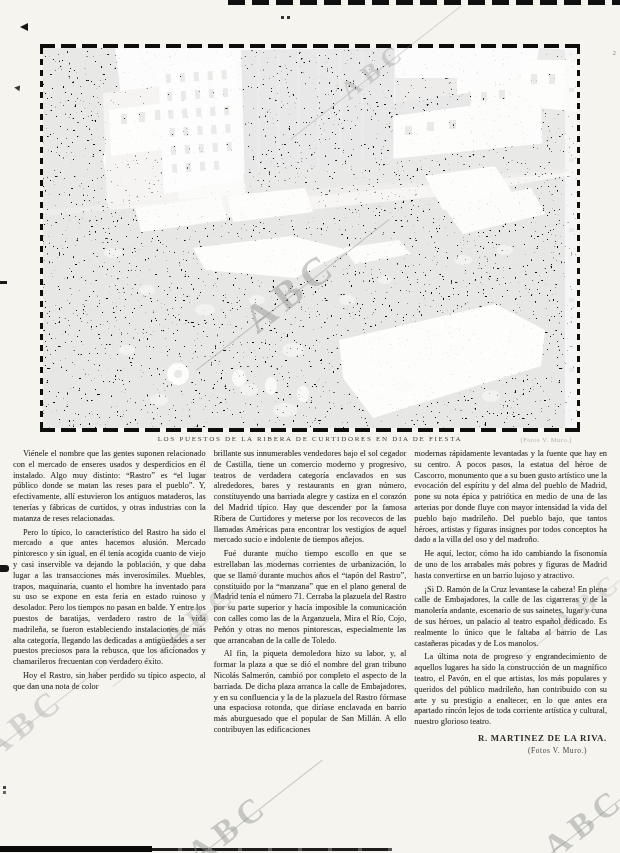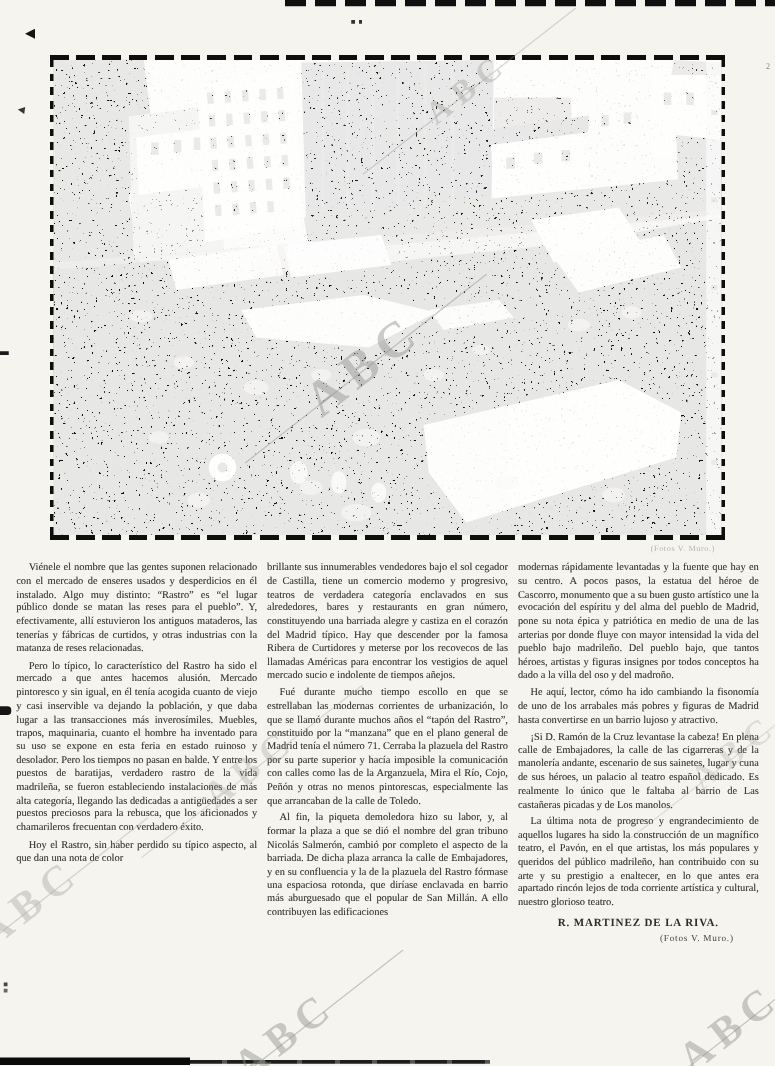--- a/index.html
+++ b/index.html
@@ -37,21 +37,21 @@
     font-size:7px;letter-spacing:1.7px;color:#45433d;white-space:nowrap;}
   .caption-credit{position:absolute;right:48px;top:436px;font-size:6.5px;letter-spacing:.5px;
     color:#45433d;opacity:.38;white-space:nowrap;}
 
   
   .columns{position:absolute;left:13px;top:449px;width:594px;display:flex;gap:8px;}
   .col{width:193px;color:#36342d;}
   .col p{margin:0 0 3px 0;font-size:8.3px;line-height:10.8px;text-align:justify;
     text-indent:10px;text-shadow:.15px .15px 0 rgba(70,66,56,.35);}
   .col p.cont{text-indent:0;}
-  .signature{margin-top:5px;text-align:center;font-weight:bold;font-size:8.8px;
+  .signature{margin-top:5px;text-align:right;font-weight:bold;font-size:8.8px;
     letter-spacing:.7px;color:#2f2d27;}
   .photo-credit{margin-top:3px;text-align:right;padding-right:20px;font-size:7.4px;
     letter-spacing:.6px;color:#45433c;}
 
   
   .wm{position:absolute;font-weight:bold;color:rgba(142,142,140,.45);
     transform:rotate(-38deg);letter-spacing:7px;pointer-events:none;z-index:6;line-height:1;}
   .wm::after{content:"";position:absolute;left:-70px;right:-70px;top:58%;
     border-top:1.3px solid rgba(150,150,148,.5);}
   .wm-a{left:336px;top:58px;font-size:26px;opacity:.75;}
@@ -211,20 +211,21 @@
         <rect x="526" y="180" width="5" height="4"></rect>
           <rect x="526" y="250" width="5" height="4"></rect>
         <rect x="526" y="320" width="5" height="4"></rect>
       </g>
 
       <rect x="0" y="0" width="534" height="380" filter="url(#wspeck)" opacity="0.9"></rect>
       <rect x="0" y="0" width="534" height="380" filter="url(#bspeck)" opacity="0.8"></rect>
     </svg>
   </figure>
 
+  <div class="caption">LOS PUESTOS DE LA RIBERA DE CURTIDORES EN DIA DE FIESTA</div>
   <div class="caption-credit">(Fotos V. Muro.)</div>
 
   <div class="columns">
     <div class="col">
       <p>Viénele el nombre que las gentes suponen relacionado con el mercado de enseres usados y desperdicios en él instalado. Algo muy distinto: “Rastro” es “el lugar público donde se matan las reses para el pueblo”. Y, efectivamente, allí estuvieron los antiguos mataderos, las tenerías y fábricas de curtidos, y otras industrias con la matanza de reses relacionadas.</p>
       <p>Pero lo típico, lo característico del Rastro ha sido el mercado a que antes hacemos alusión. Mercado pintoresco y sin igual, en él tenía acogida cuanto de viejo y casi inservible va dejando la población, y que daba lugar a las transacciones más inverosímiles. Muebles, trapos, maquinaria, cuanto el hombre ha inventado para su uso se expone en esta feria en estado ruinoso y desolador. Pero los tiempos no pasan en balde. Y entre los puestos de baratijas, verdadero rastro de la vida madrileña, se fueron estableciendo instalaciones de más alta categoría, llegando las dedicadas a antigüedades a ser puestos preciosos para la rebusca, que los aficionados y chamarileros frecuentan con verdadero éxito.</p>
       <p>Hoy el Rastro, sin haber perdido su típico aspecto, al que dan una nota de color</p>
     </div>
     <div class="col">
       <p class="cont">brillante sus innumerables vendedores bajo el sol cegador de Castilla, tiene un comercio moderno y progresivo, teatros de verdadera categoría enclavados en sus alrededores, bares y restaurants en gran número, constituyendo una barriada alegre y castiza en el corazón del Madrid típico. Hay que descender por la famosa Ribera de Curtidores y meterse por los recovecos de las llamadas Américas para encontrar los vestigios de aquel mercado sucio e indolente de tiempos añejos.</p>

